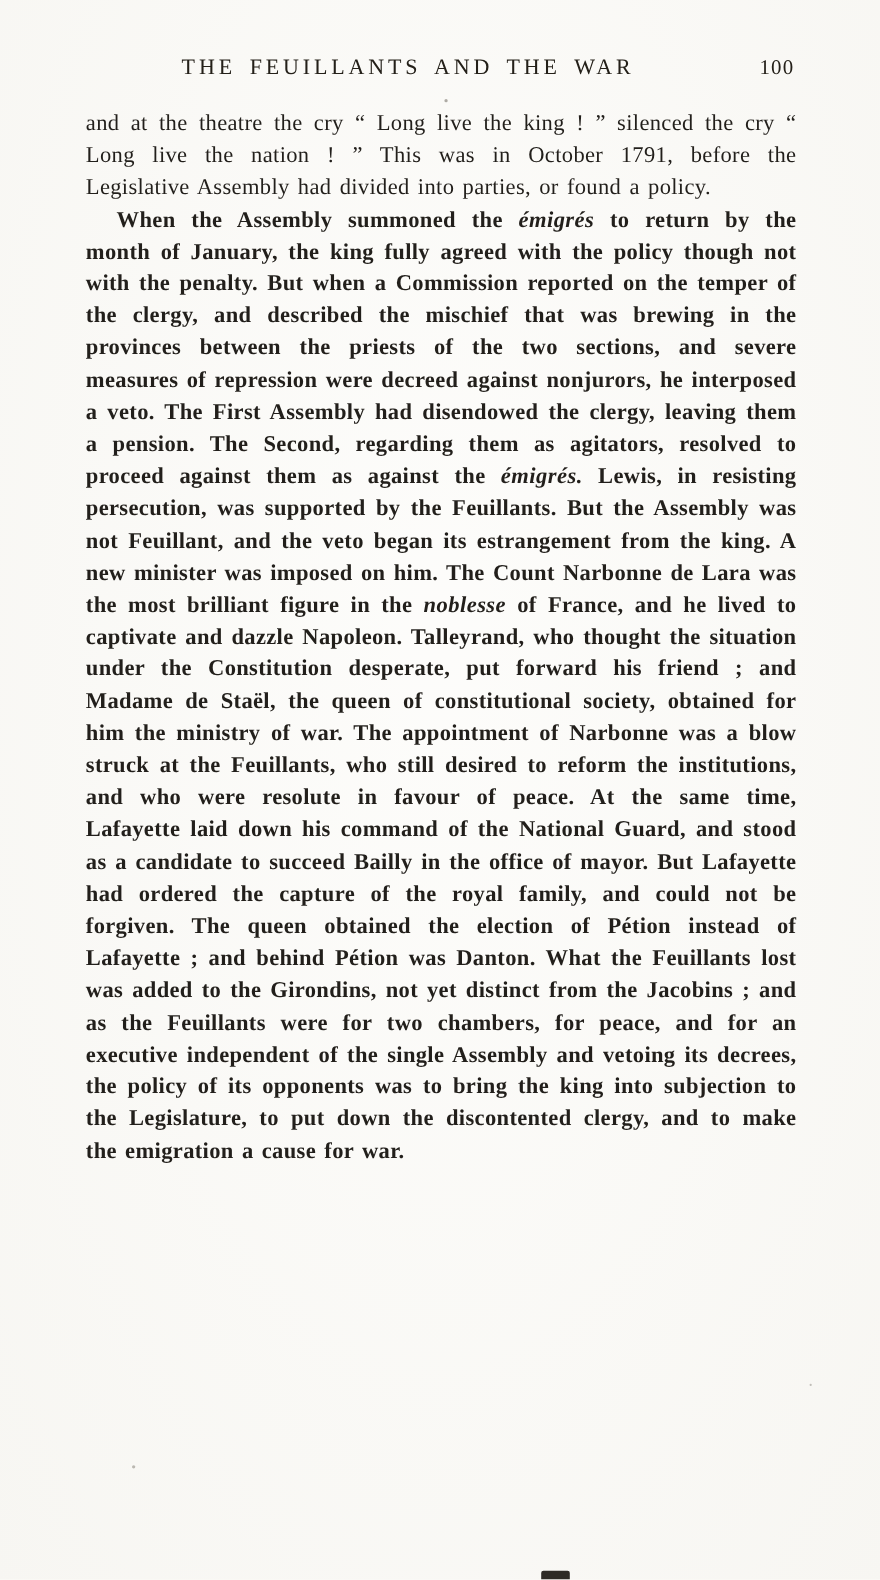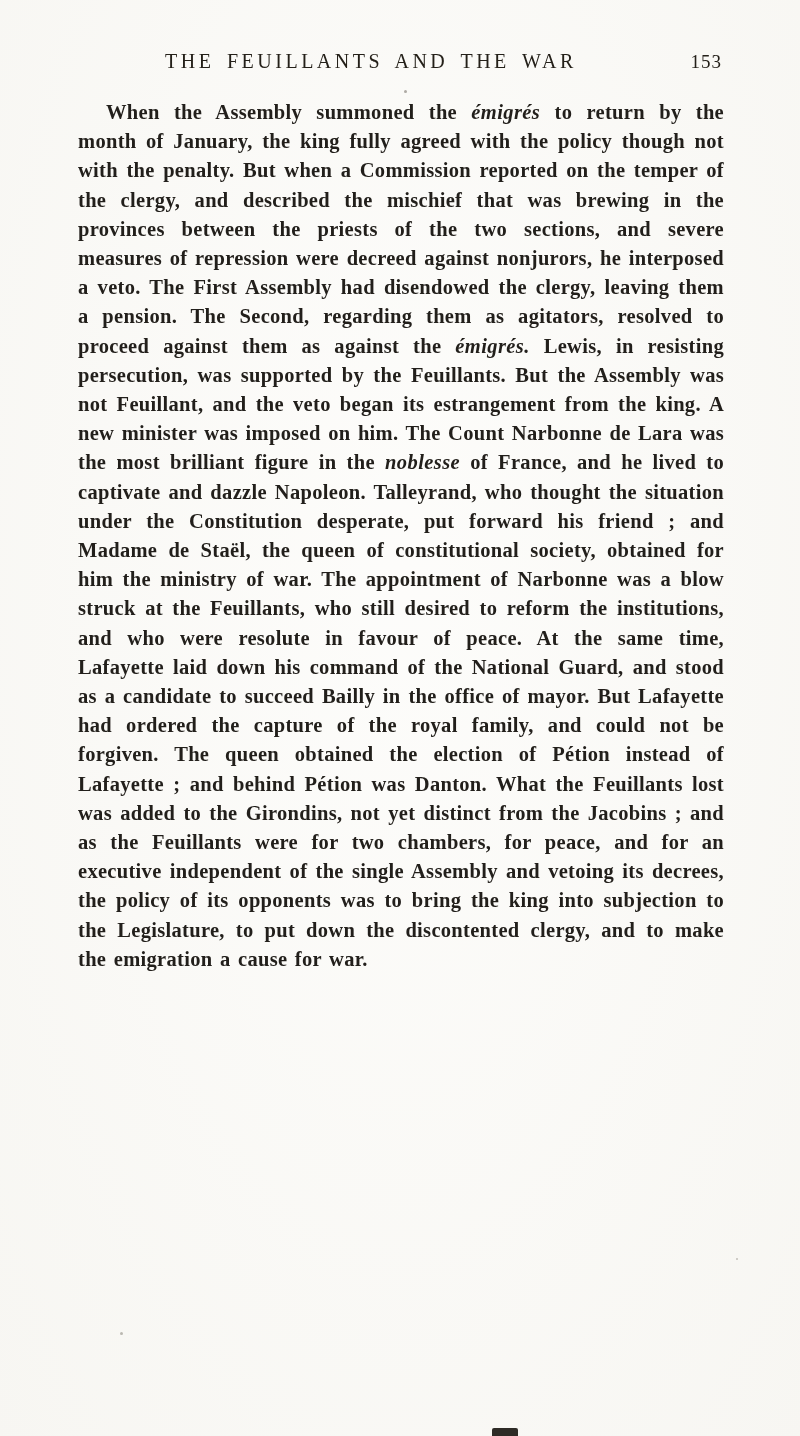--- a/index.html
+++ b/index.html
@@ -89,24 +89,25 @@
     opacity: .9;
   }
 </style>
 </head>
 <body>
 
 <div class="page">
 
   <div class="running-head">
     <div class="title">THE FEUILLANTS AND THE WAR</div>
-    <div class="folio">153</div>
+    <div class="folio">100</div>
   </div>
 
   <div class="page-body">
+      <p class=""><span>and at the theatre the cry “ Long live the king ! ” silenced the cry “ Long live the nation ! ”  This was in October 1791, before the Legislative Assembly had divided into parties, or found a policy.</span></p>
       <p class="indent"><span>When the Assembly summoned the </span><i>émigrés</i><span> to return by the month of January, the king fully agreed with the policy though not with the penalty.  But when a Commission reported on the temper of the clergy, and described the mischief that was brewing in the provinces between the priests of the two sections, and severe measures of repression were decreed against nonjurors, he interposed a veto.  The First Assembly had disendowed the clergy, leaving them a pension.  The Second, regarding them as agitators, resolved to proceed against them as against the </span><i>émigrés.</i><span>  Lewis, in resisting persecution, was supported by the Feuillants.  But the Assembly was not Feuillant, and the veto began its estrangement from the king.  A new minister was imposed on him.  The Count Narbonne de Lara was the most brilliant figure in the </span><i>noblesse</i><span> of France, and he lived to captivate and dazzle Napoleon. Talleyrand, who thought the situation under the Constitution desperate, put forward his friend ; and Madame de Staël, the queen of constitutional society, obtained for him the ministry of war.  The appointment of Narbonne was a blow struck at the Feuillants, who still desired to reform the institutions, and who were resolute in favour of peace. At the same time, Lafayette laid down his command of the National Guard, and stood as a candidate to succeed Bailly in the office of mayor.  But Lafayette had ordered the capture of the royal family, and could not be forgiven. The queen obtained the election of Pétion instead of Lafayette ; and behind Pétion was Danton.  What the Feuillants lost was added to the Girondins, not yet distinct from the Jacobins ; and as the Feuillants were for two chambers, for peace, and for an executive independent of the single Assembly and vetoing its decrees, the policy of its opponents was to bring the king into subjection to the Legislature, to put down the discontented clergy, and to make the emigration a cause for war.</span></p>
     </div>
 
   <div class="speck s1"></div>
   <div class="speck s2"></div>
   <div class="speck s3"></div>
   <div class="bottom-mark"></div>
 
 </div>
 

